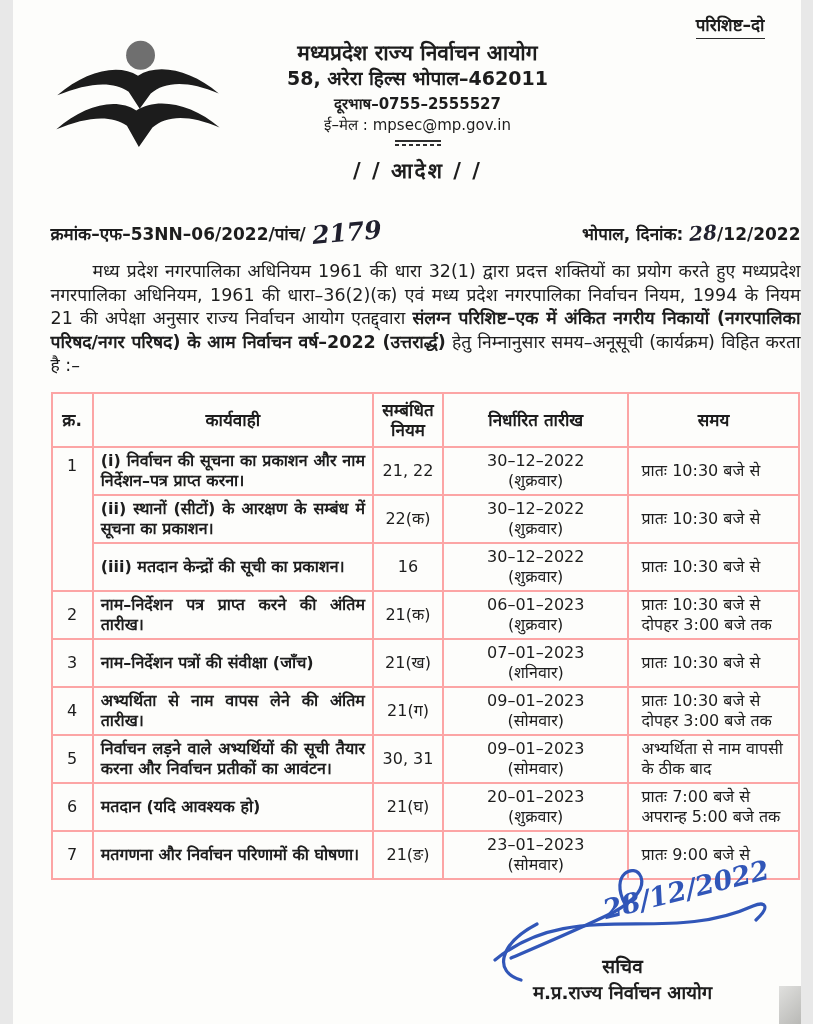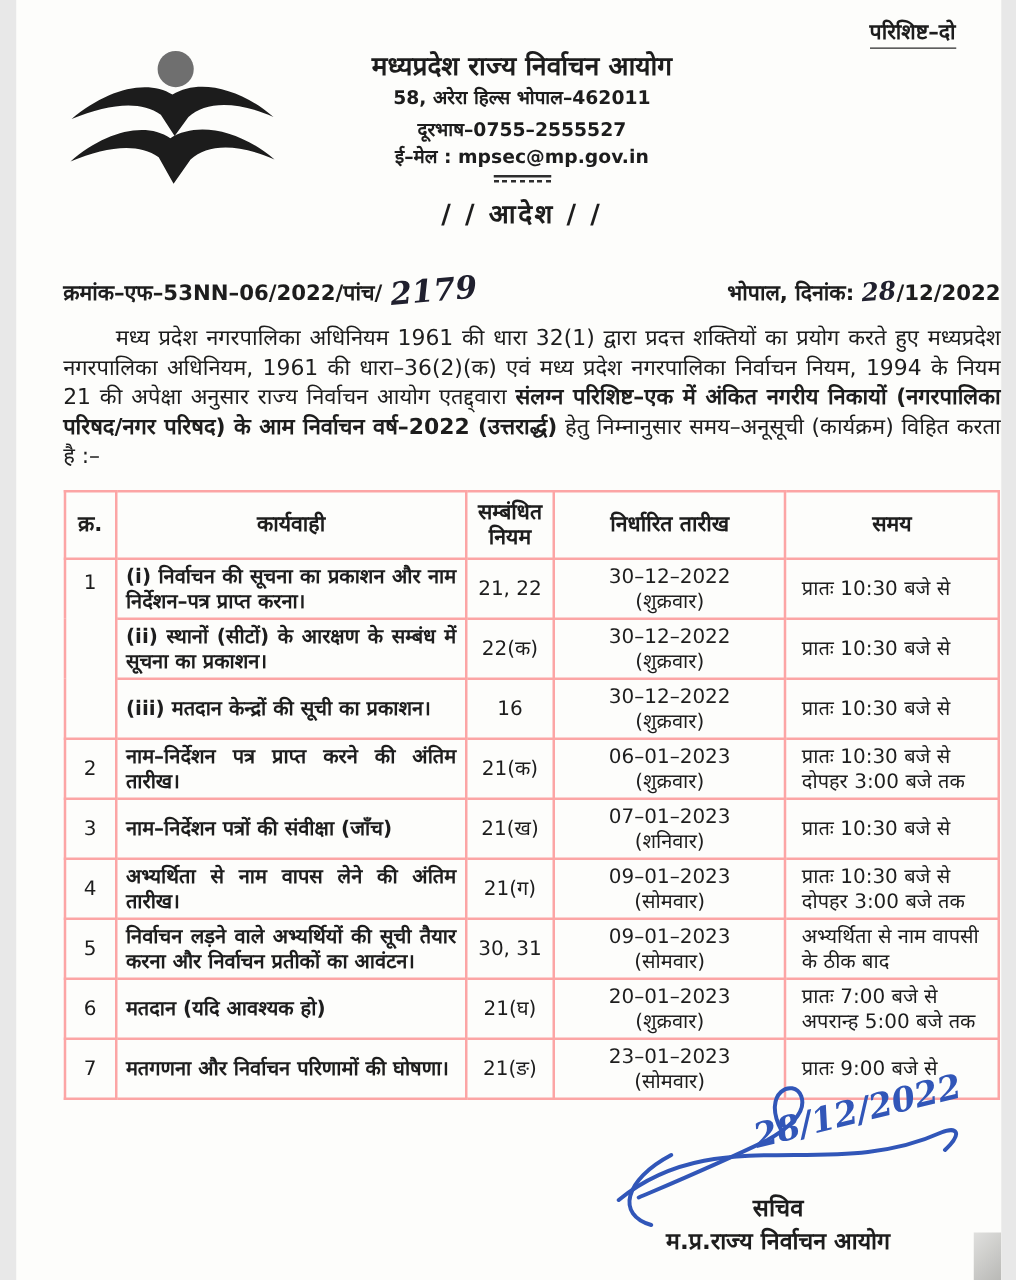--- a/index.html
+++ b/index.html
@@ -13,23 +13,23 @@
     position:absolute; top:13px; right:36px;
     font-size:17px; font-weight:bold;
     border-bottom:1.5px solid #2a2a2a; padding-bottom:2px;
   }
   
   .logo { position:absolute; left:40px; top:32px; width:170px; height:140px; }
   
   .letterhead { position:absolute; left:170px; top:40px; width:470px; text-align:center; }
   .org-name  { font-size:21px; font-weight:bold; line-height:26px; }
   .building  { font-size:19px; font-weight:bold; line-height:25px; margin-top:3px; }
-  .address   { font-size:15px; font-weight:bold; line-height:25px; }
+  .address   { font-size:19px; font-weight:bold; line-height:25px; }
   .phone     { font-size:15px; font-weight:bold; line-height:21px; margin-top:3px; }
-  .email     { font-size:15px; font-weight:bold; line-height:21px; }
+  .email     { font-size:15px; font-weight:normal; line-height:21px; }
   .sep { width:46px; margin:4px auto 0 auto; }
   .sep .bar { height:0; border-top:2px solid #2e2e2e; }
   .sep .dots{ height:2px; margin-top:2px;
     background-image:repeating-linear-gradient(90deg,#2e2e2e 0 4px,transparent 4px 7px); }
   .order-title { font-size:21px; font-weight:bold; margin-top:10px; letter-spacing:2px; }
   
   .ref-line {
     position:absolute; top:222px; left:38px; width:750px;
     display:flex; justify-content:space-between; align-items:flex-start;
     font-size:17px; font-weight:bold;

